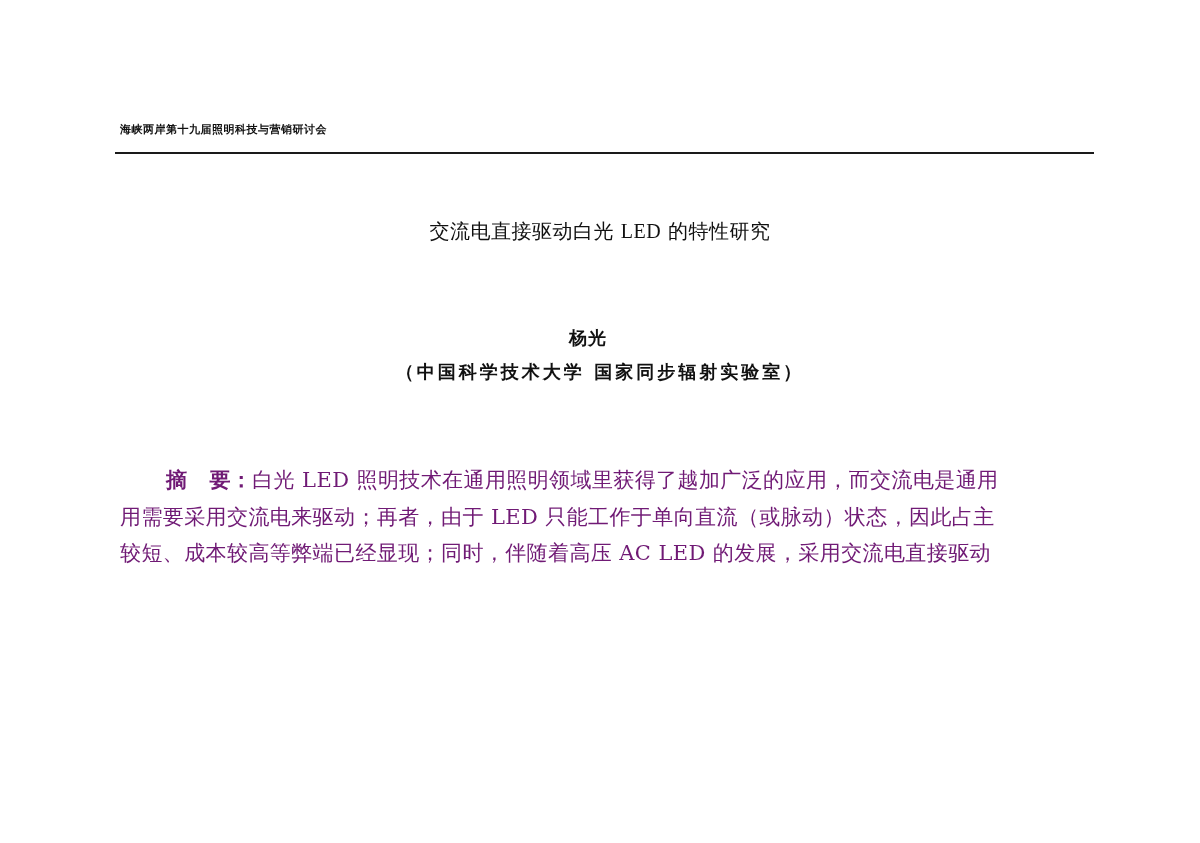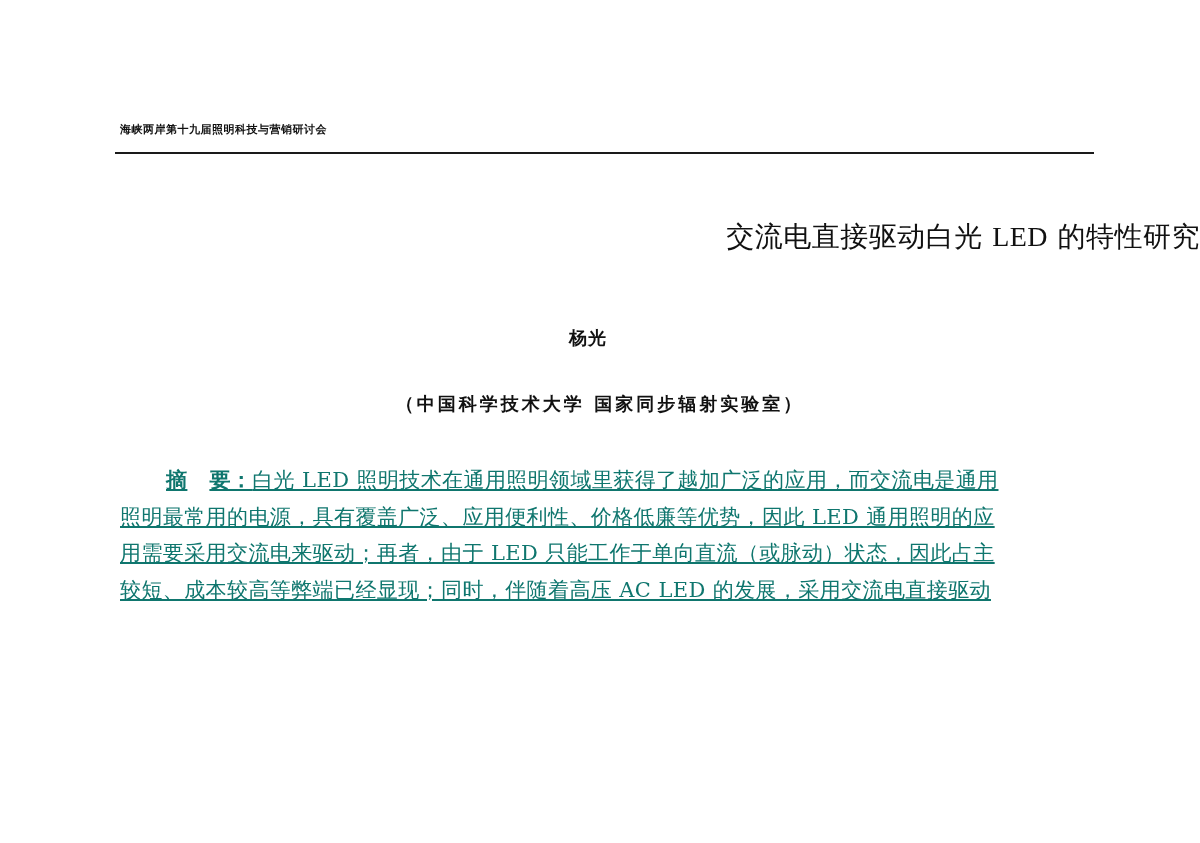--- a/index.html
+++ b/index.html
@@ -31,63 +31,62 @@
       top: 152px;
       width: 979px;
       height: 2px;
       background: #1a1a1a;
     }
     .paper-title {
       position: absolute;
       left: 0;
       top: 218px;
       width: 1200px;
-      text-align: right;
+      text-align: center;
       font-family: "DejaVu Sans", "Liberation Sans", sans-serif;
-      font-size: 28px;
+      font-size: 20px;
       letter-spacing: 0.5px;
       color: #111;
     }
     .paper-title .latin {
       font-family: "Liberation Serif", "DejaVu Serif", serif;
     }
     .author {
       position: absolute;
       left: 0;
       top: 326px;
       width: 1176px;
       text-align: center;
       font-family: "DejaVu Sans", "Liberation Sans", sans-serif;
       font-weight: bold;
       font-size: 18px;
       letter-spacing: 1px;
     }
     .affiliation {
       position: absolute;
       left: 0;
-      top: 392px;
+      top: 360px;
       width: 1200px;
       text-align: center;
       font-family: "DejaVu Sans", "Liberation Sans", sans-serif;
       font-weight: bold;
       font-size: 18px;
       letter-spacing: 3px;
     }
     .abstract {
       position: absolute;
       left: 120px;
       top: 462px;
       width: 974px;
       font-family: "DejaVu Serif", "Liberation Serif", serif;
       font-size: 21px;
       line-height: 36.5px;
       letter-spacing: 0.4px;
       text-align: justify;
-      color: #0f766e;
-      text-decoration: underline;
+      color: #701a75;
     }
     .abstract .line {
       display: block;
       white-space: nowrap;
       height: 36.5px;
     }
     .abstract .first {
       padding-left: 46px;
     }
     .abstract-label {
@@ -110,16 +109,15 @@
 
 <div class="paper-title">
   <span>交流电直接驱动白光 </span><span class="latin">LED</span><span> 的特性研究</span>
 </div>
 
 <div class="author">杨光</div>
 <div class="affiliation">（中国科学技术大学 国家同步辐射实验室）</div>
 
 <div class="abstract">
   <span class="line first"><span class="abstract-label"><span>摘</span><span class="gap"></span><span>要：</span></span><span>白光 LED 照明技术在通用照明领域里获得了越加广泛的应用，而交流电是通用</span></span>
-  <span class="line">照明最常用的电源，具有覆盖广泛、应用便利性、价格低廉等优势，因此 LED 通用照明的应</span>
   <span class="line">用需要采用交流电来驱动；再者，由于 LED 只能工作于单向直流（或脉动）状态，因此占主</span>
   <span class="line">较短、成本较高等弊端已经显现；同时，伴随着高压 AC LED 的发展，采用交流电直接驱动</span>
 </div>
 
 </body></html>

